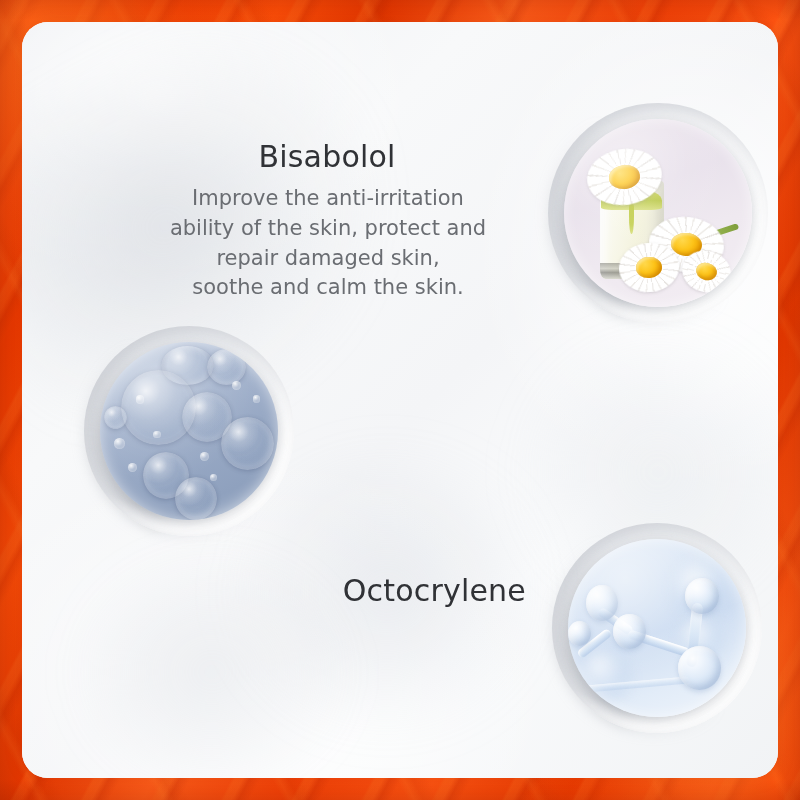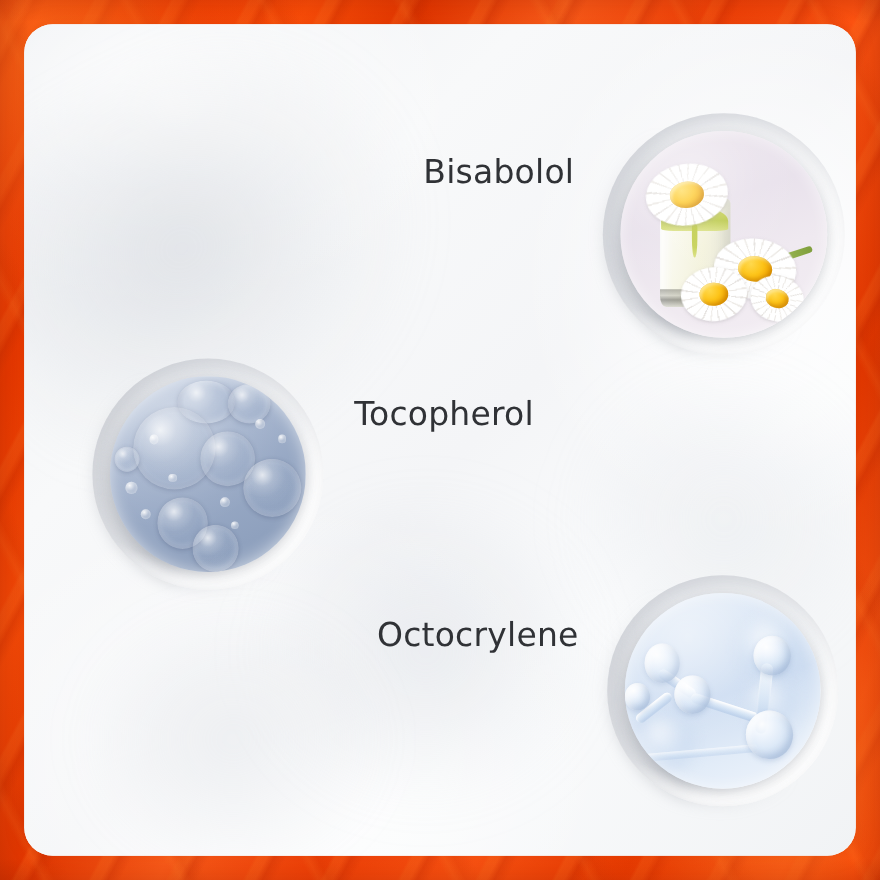--- a/index.html
+++ b/index.html
@@ -154,34 +154,34 @@
     color: #6a6d72;
     line-height: 1.42;
     margin: 0;
     white-space: pre-line;
   }
 
   #block-bisabolol {
     left: 110px;
     top: 118px;
     width: 392px;
-    text-align: right;
+    text-align: center;
   }
   #block-bisabolol .title { padding-right: 2px; }
 
   #block-tocopherol {
     left: 300px;
     top: 338px;
     width: 392px;
     text-align: left;
   }
 
   #block-octocrylene {
     left: 108px;
-    top: 539px;
+    top: 552px;
     width: 396px;
     text-align: right;
   }
 
   
   .orb {
     position: absolute;
     border-radius: 50%;
   }
   .orb .halo {
@@ -377,20 +377,24 @@
 
   <div class="card">
     <div class="card-tex"></div>
     <div class="card-soft1"></div>
     <div class="card-soft2"></div>
     <div class="card-soft3"></div>
     <div class="card-soft4"></div>
 
     <div class="block" id="block-bisabolol">
       <h2 class="title">Bisabolol</h2>
+      <p class="desc">Improve the anti-irritation
+ability of the skin, protect and
+repair damaged skin,
+soothe and calm the skin.</p>
     </div>
 
     <div class="orb" id="orb-chamomile">
       <div class="ring-shadow"></div>
       <div class="halo"></div>
       <div class="photo">
         <div class="sc-chamomile">
           <div class="jar">
             <div class="jar-oil"></div>
             <div class="jar-drip"></div>
@@ -412,21 +416,20 @@
           <div class="daisy" id="daisy-4">
             <div class="petals"></div>
             <div class="core"></div>
           </div>
         </div>
       </div>
       <div class="gloss"></div>
     </div>
 
     <div class="block" id="block-tocopherol">
-      <h2 class="title">Tocopherol</h2>
     </div>
 
     <div class="orb" id="orb-bubbles">
       <div class="ring-shadow"></div>
       <div class="halo"></div>
       <div class="photo">
         <div class="sc-bubbles">
           <div class="bub" id="bub-6"></div>
           <div class="bub" id="bub-7"></div>
           <div class="bub" id="bub-1"></div>

